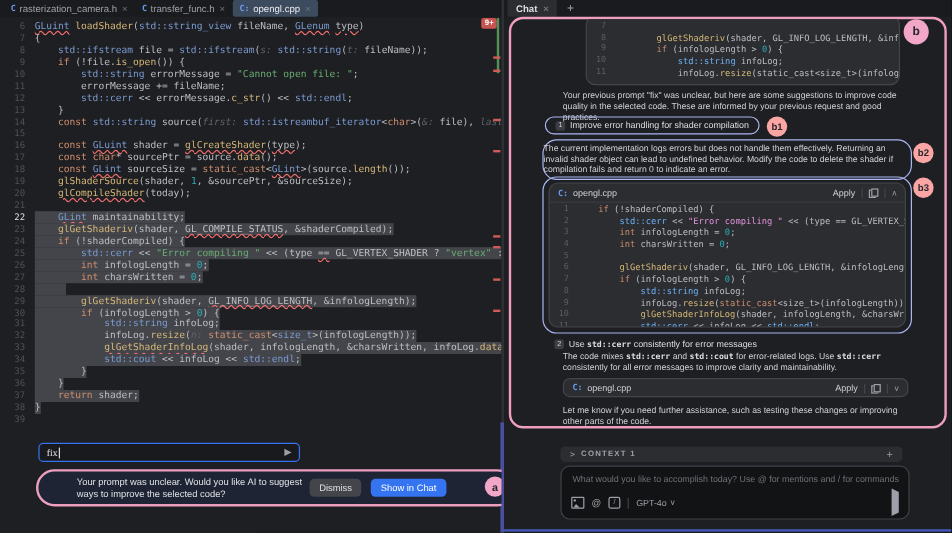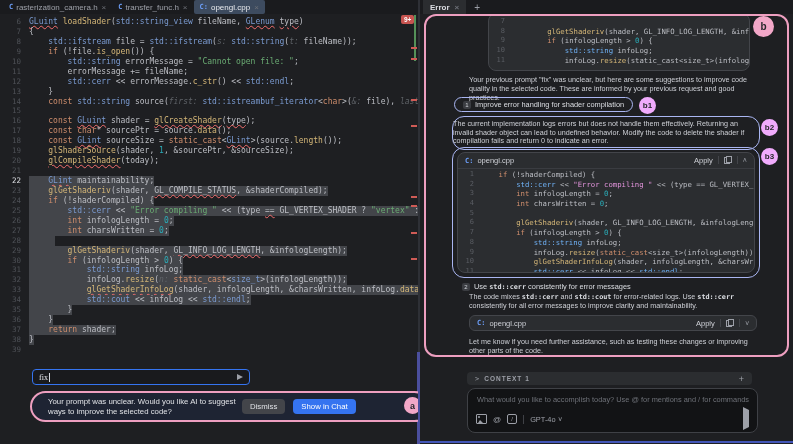--- a/index.html
+++ b/index.html
@@ -29,28 +29,28 @@
   
   .inline-prompt{position:absolute;left:32px;top:369px;width:204px;height:14px;border:1px solid #3574f0;border-radius:4px;
                  background:#191a1d;display:flex;align-items:center;padding:0 6px;}
   .inline-prompt .val{font-size:8px;color:#e8eaee;font-family:Liberation Serif, serif;}
   .caret{display:inline-block;width:1px;height:9px;background:#d5d8de;margin-left:1px;}
   .send-tri{width:0;height:0;border-left:6px solid #9da0a8;border-top:3.5px solid transparent;border-bottom:3.5px solid transparent;}
   .inline-prompt .send-wrap{margin-left:auto;display:flex;align-items:center;}
   
   .notif{position:absolute;left:30px;top:391px;width:400px;height:31px;background:#1e2433;border:2px solid #ee9fc0;
          border-radius:17px;display:flex;align-items:center;z-index:30;box-sizing:border-box;}
-  .notif-text{font-size:7.8px;line-height:9.5px;color:#dfe1e5;width:194px;margin-left:16px;}
+  .notif-text{font-size:7.8px;line-height:9.5px;color:#dfe1e5;width:194px;margin-left:32px;}
   .btn{font-size:7.8px;border-radius:4px;padding:3px 8px;color:#dfe1e5;white-space:nowrap;}
   .btn.dismiss{background:#43454a;}
   .btn.primary{background:#3574f0;color:#fff;margin-left:8px;}
   .ann-circle{position:absolute;border-radius:50%;display:flex;align-items:center;justify-content:center;
               font-weight:bold;color:#26272b;z-index:40;}
   .pinkc{background:#f2a7c8;}
-  .lavc{background:#f0abfc;}
+  .lavc{background:#fca5a5;}
   .notif .ann-circle{position:absolute;right:7px;top:4px;width:17px;height:17px;font-size:9px;}
   
   .divider{position:absolute;left:418px;top:0;width:2px;height:444px;background:#2e3036;z-index:10;}
   .divider-purple{position:absolute;left:417px;top:352px;width:3px;height:92px;background:#4b4f9e;z-index:11;}
   
   .chat-pane{position:absolute;left:420px;top:0;width:373px;height:444px;background:#1e1f22;overflow:hidden;}
   .chat-tabbar{position:absolute;left:0;top:0;width:100%;height:14px;background:#1a1b1e;display:flex;align-items:center;}
   .chat-tab{display:flex;align-items:center;gap:4px;background:#2b2d30;height:14px;padding:0 7px;margin-left:3px;
             font-size:8px;color:#dcdee3;font-weight:bold;}
   .chat-plus{color:#9da0a8;font-size:10px;margin-left:8px;}
@@ -66,21 +66,21 @@
                gap:4px;padding:2px 8px;}
   .sug-badge{display:inline-flex;align-items:center;justify-content:center;width:8px;height:8px;background:#3b3d42;
              color:#cfd2d8;font-size:6px;border-radius:2px;flex:0 0 8px;}
   .sug-title{font-size:7.4px;color:#dcdee3;white-space:nowrap;}
   .ann-para{position:absolute;border:1.5px solid #aab6f2;border-radius:12px;padding:3px 0;box-sizing:border-box;}
   .ann-para .para-in{font-size:7.2px;line-height:8.6px;color:#ced0d6;}
   .codeblock-outline{position:absolute;border:1.5px solid #aab6f2;border-radius:12px;padding:4px;box-sizing:border-box;}
   .codeblock{width:100%;height:100%;background:#2b2d30;border:1px solid #43454a;border-radius:8px;overflow:hidden;box-sizing:border-box;}
   .cb-header{height:15px;display:flex;align-items:center;padding:0 7px;border-bottom:1px solid #3a3c41;gap:4px;}
   .cb-file{font-size:7.5px;color:#ced0d6;}
-  .cb-right{margin-left:auto;display:flex;align-items:flex-start;gap:5px;}
+  .cb-right{margin-left:auto;display:flex;align-items:flex-end;gap:5px;}
   .cb-apply{font-size:7.5px;color:#ced0d6;}
   .cb-sep{width:1px;height:8px;background:#43454a;}
   .icon-copy{position:relative;width:8px;height:8px;display:inline-block;}
   .icon-copy::before{content:"";position:absolute;left:0;bottom:0;width:4px;height:5px;border:1px solid #9da0a8;}
   .icon-copy::after{content:"";position:absolute;right:0;top:0;width:4px;height:5px;border:1px solid #9da0a8;background:#2b2d30;}
   .chev{display:inline-block;font-size:7px;color:#9da0a8;transform:rotate(90deg);font-family:"DejaVu Sans Mono",monospace;}
   .chev.up{transform:rotate(-90deg);}
   .inline-code{font-family:"DejaVu Sans Mono",monospace;font-size:6.8px;font-weight:bold;color:#dcdee3;}
   .collapsed-block{position:absolute;background:#2b2d30;border:1px solid #43454a;border-radius:6px;display:flex;
                    align-items:center;padding:0 7px;gap:4px;box-sizing:border-box;height:16px;}
@@ -196,21 +196,21 @@
       <div class="ann-circle pinkc">a</div>
     </div>
   </div>
 
   <div class="divider"></div>
   <div class="divider-purple"></div>
 
   <div class="chat-pane">
     <div class="chat-tabbar">
       <div class="chat-tab">
-        <span>Error</span>
+        <span>Chat</span>
         <span class="tclose">×</span>
       </div>
       <span class="chat-plus">+</span>
     </div>
 
     <div class="pinkbox">
 
       <div class="ctx-block chatcode" id="ctx-code">
           <div class="cl"><span class="ln">7</span><span class="lc"></span></div>
           <div class="cl"><span class="ln">8</span><span class="lc"><span class="tk-p">        </span><span class="tk-f">glGetShaderiv</span><span class="tk-p">(shader, GL_INFO_LOG_LENGTH, &amp;infologLengt</span></span></div>

